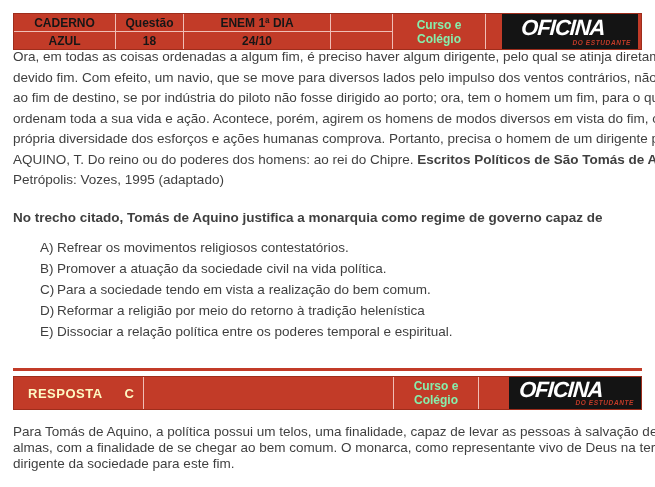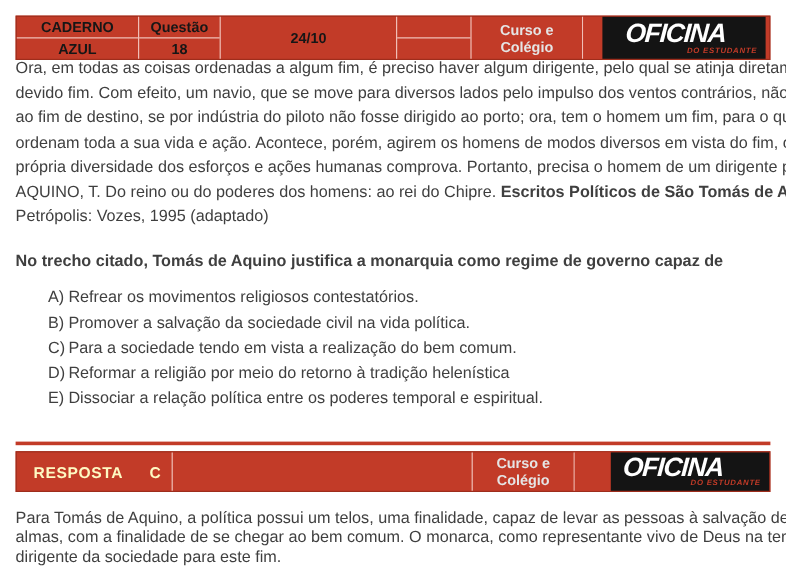--- a/index.html
+++ b/index.html
@@ -21,21 +21,21 @@
   .cell { box-sizing:border-box; border-right:1px solid rgba(255,235,230,0.75); }
   .col2 { display:flex; flex-direction:column; }
   .col2 .sub {
     flex:1 1 50%; display:flex; align-items:center; justify-content:center;
     font-size:12px; font-weight:bold; color:#161616;
   }
   .col2 .sub.top { border-bottom:1px solid rgba(255,235,230,0.75); }
 
   .curso-cell {
     display:flex; flex-direction:column; align-items:center; justify-content:center;
-    color:#e5e5e5; font-size:12px; font-weight:bold; line-height:14px;
+    color:#86efac; font-size:12px; font-weight:bold; line-height:14px;
   }
 
   .resp-cell {
     display:flex; align-items:center; padding-left:14px;
     font-size:13px; font-weight:bold; color:#fef9c3; letter-spacing:0.5px;
   }
   .resp-cell .resp-letter { margin-left:22px; }
   .filler { flex:1 1 auto; }
 
   
@@ -72,20 +72,21 @@
   <div class="redbar hdr">
     <div class="cell col2" style="width:102px">
       <div class="sub top">CADERNO</div>
       <div class="sub">AZUL</div>
     </div>
     <div class="cell col2" style="width:68px">
       <div class="sub top">Questão</div>
       <div class="sub">18</div>
     </div>
     <div class="cell col2" style="width:147px">
+      <div class="sub top">ENEM 1ª DIA</div>
       <div class="sub">24/10</div>
     </div>
     <div class="cell col2" style="width:62px">
       <div class="sub top"></div>
       <div class="sub"></div>
     </div>
     <div class="cell curso-cell" style="width:93px">
       <div>Curso e</div>
       <div>Colégio</div>
     </div>
@@ -109,21 +110,21 @@
 
   <div class="question txt">No trecho citado, Tomás de Aquino justifica a monarquia como regime de governo capaz de</div>
 
   <div class="options txt">
     <div class="opt">
       <span class="letter">A)</span>
       <span>Refrear os movimentos religiosos contestatórios.</span>
     </div>
     <div class="opt">
       <span class="letter">B)</span>
-      <span>Promover a salvação da sociedade civil na vida política.</span>
+      <span>Promover a atuação da sociedade civil na vida política.</span>
     </div>
     <div class="opt">
       <span class="letter">C)</span>
       <span>Para a sociedade tendo em vista a realização do bem comum.</span>
     </div>
     <div class="opt">
       <span class="letter">D)</span>
       <span>Reformar a religião por meio do retorno à tradição helenística</span>
     </div>
     <div class="opt">

